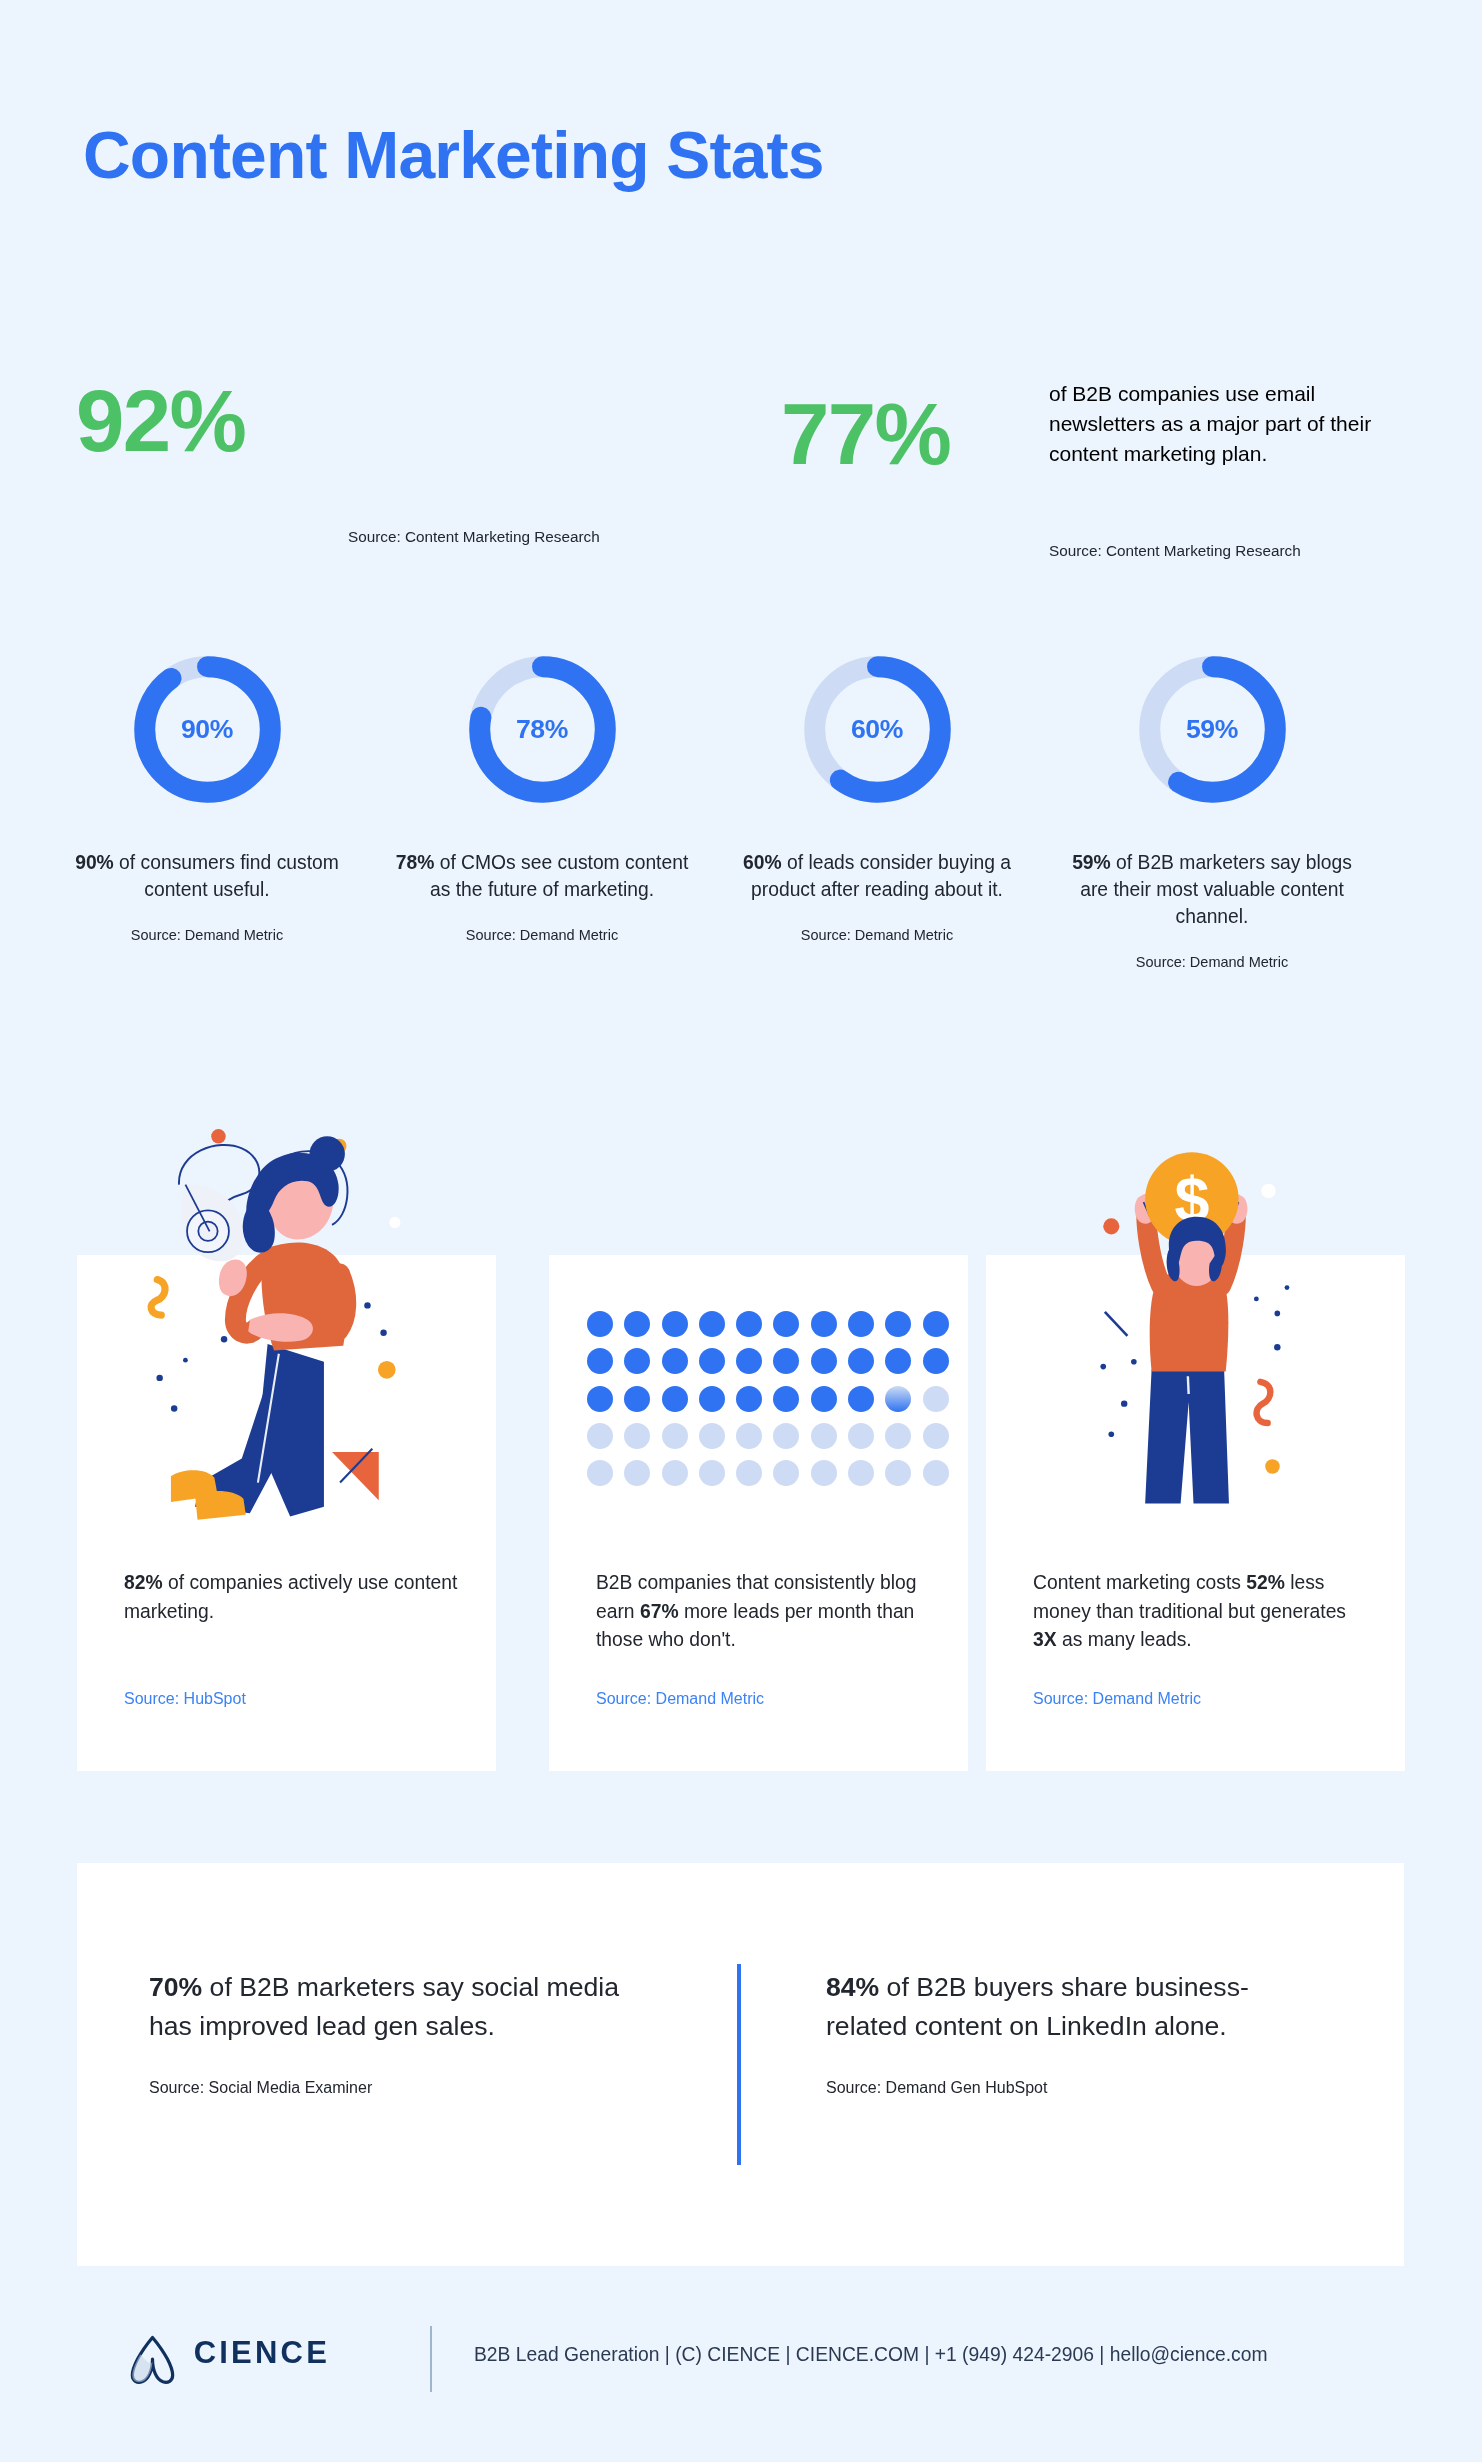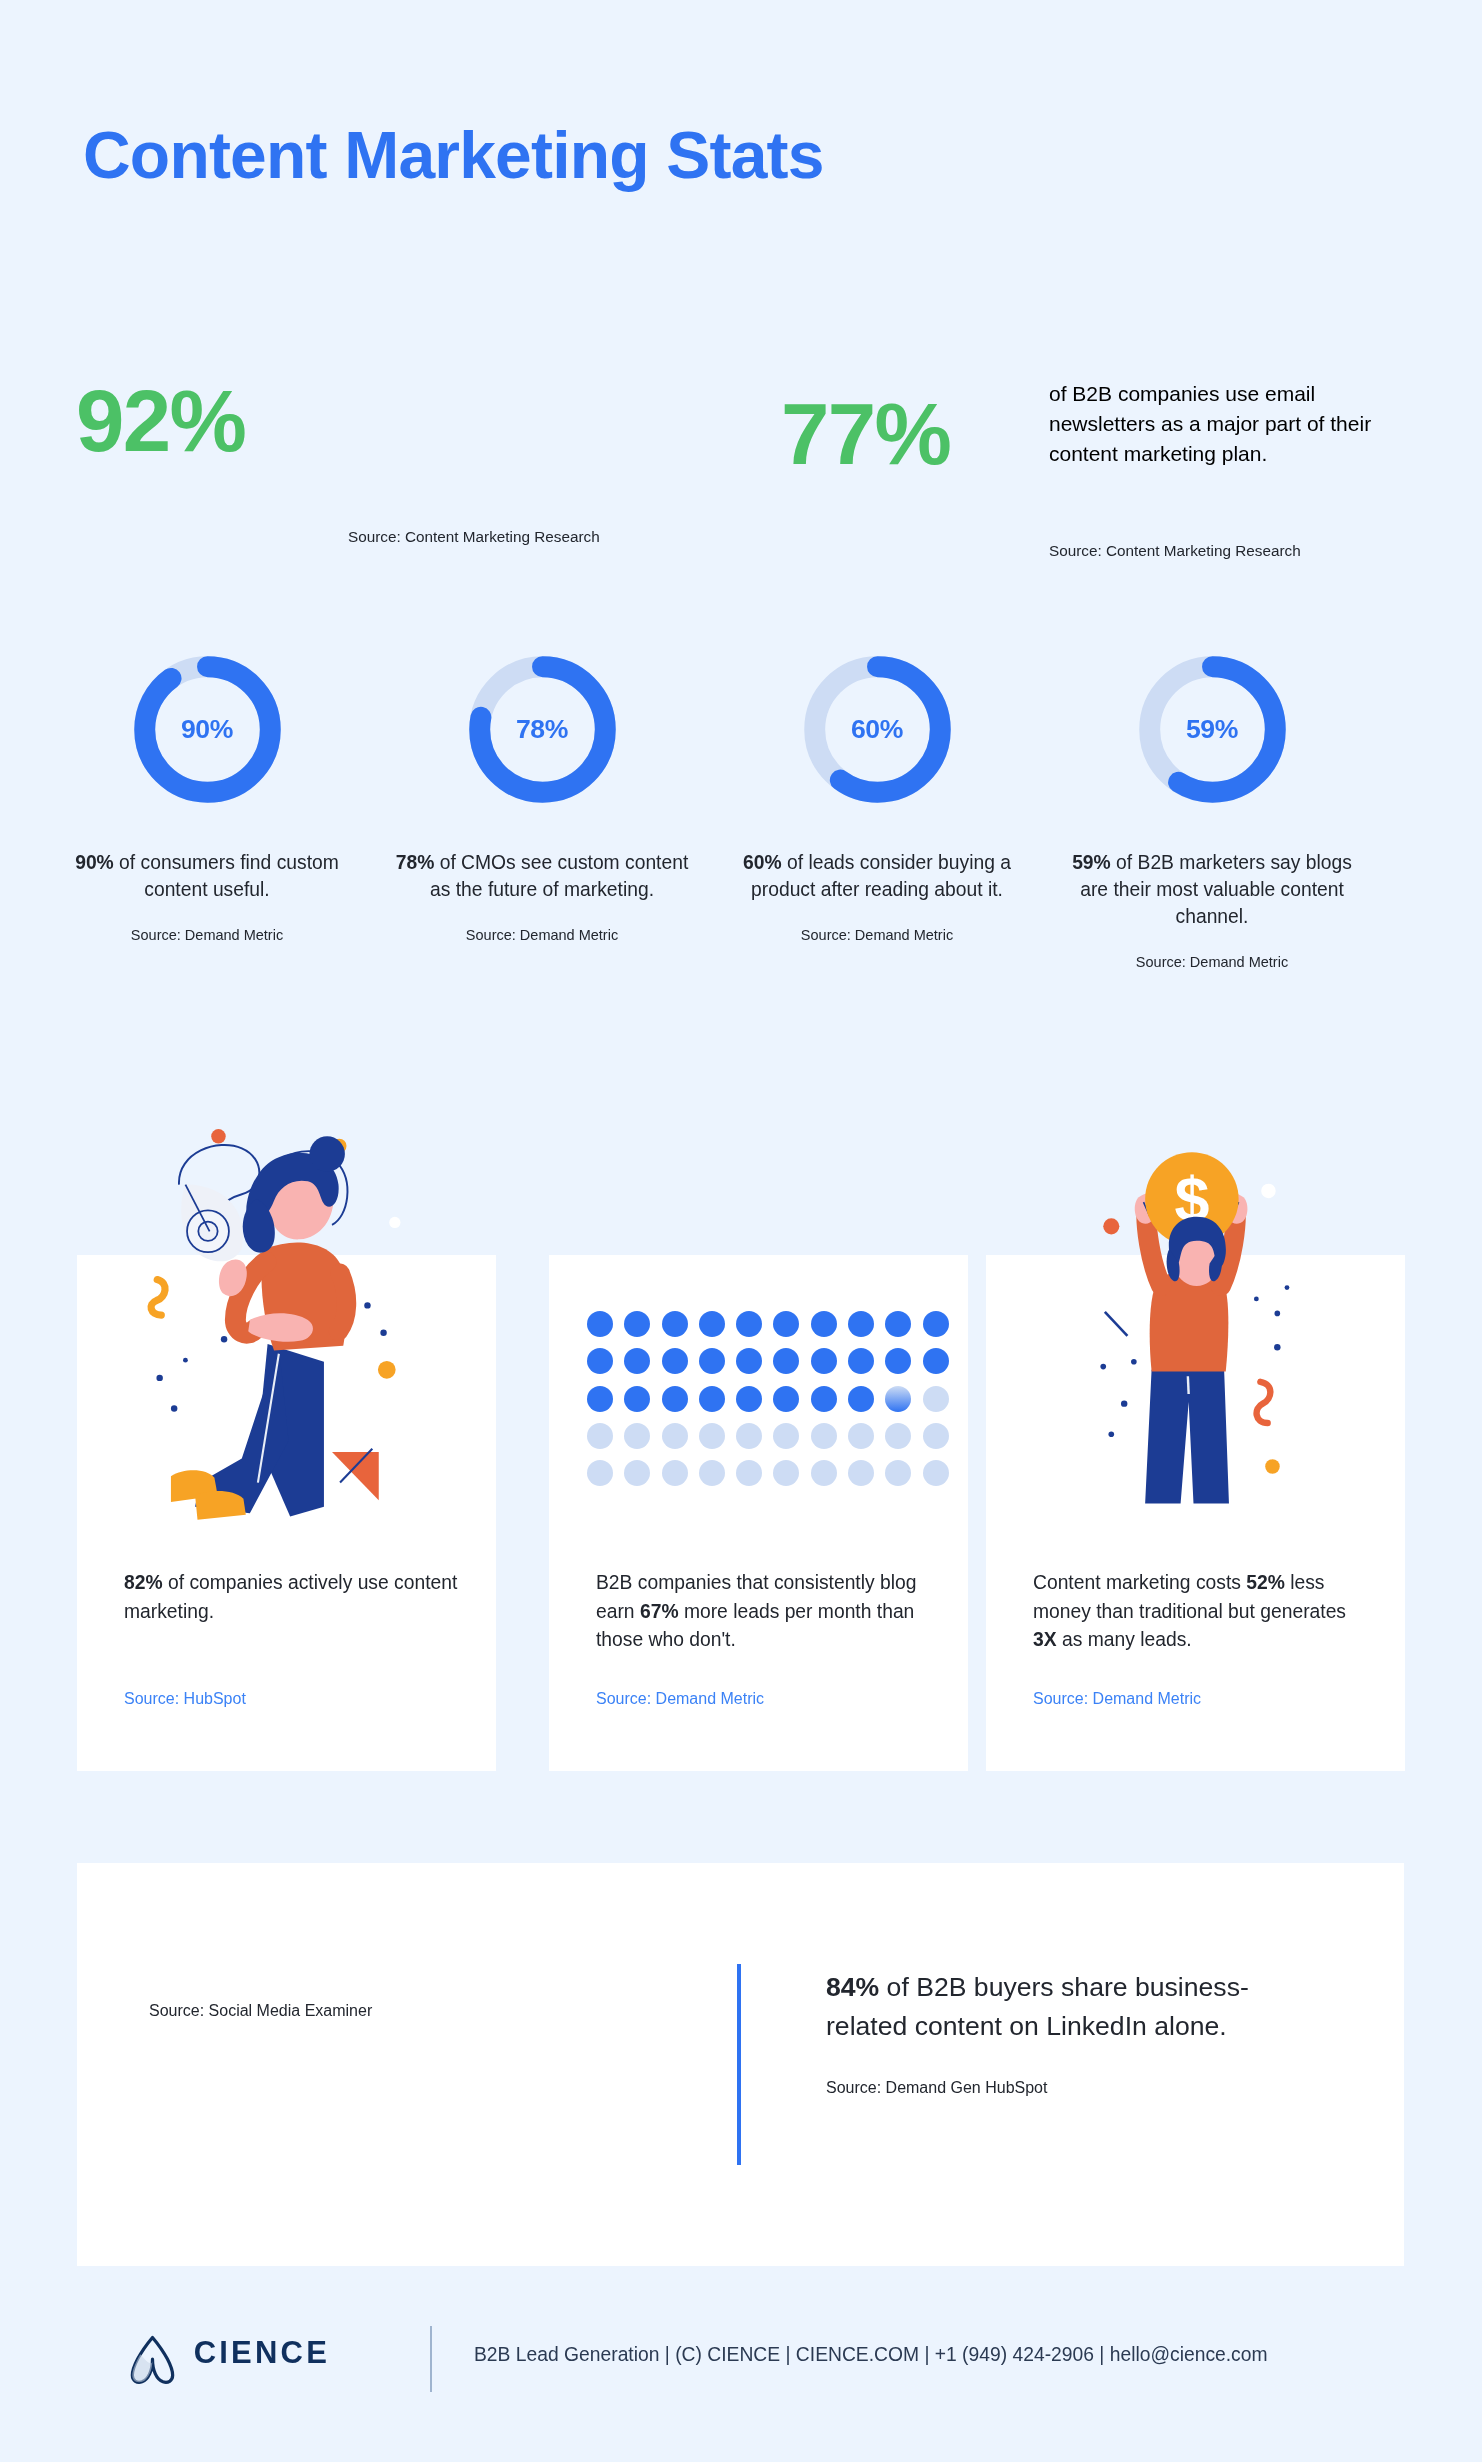--- a/index.html
+++ b/index.html
@@ -344,20 +344,23 @@
     <circle cx="268" cy="198" r="3" fill="#1c3c94"></circle>
     <circle cx="256" cy="272" r="4" fill="#1c3c94"></circle>
     <circle cx="40" cy="296" r="3.5" fill="#1c3c94"></circle>
     <circle cx="78" cy="290" r="3.5" fill="#1c3c94"></circle>
     <circle cx="66" cy="342" r="4" fill="#1c3c94"></circle>
     <circle cx="50" cy="380" r="3.5" fill="#1c3c94"></circle>
   </svg>
 
   <div class="panel">
     <div class="panel-col" id="panel-col-1">
+      <div class="panel-text">
+        <b>70%</b><span> of B2B marketers say social media has improved lead gen sales.</span>
+      </div>
       <div class="panel-src">Source: Social Media Examiner</div>
     </div>
 
     <div class="panel-divider"></div>
 
     <div class="panel-col" id="panel-col-2">
       <div class="panel-text">
         <b>84%</b><span> of B2B buyers share business-related content on LinkedIn alone.</span>
       </div>
       <div class="panel-src">Source: Demand Gen HubSpot</div>

